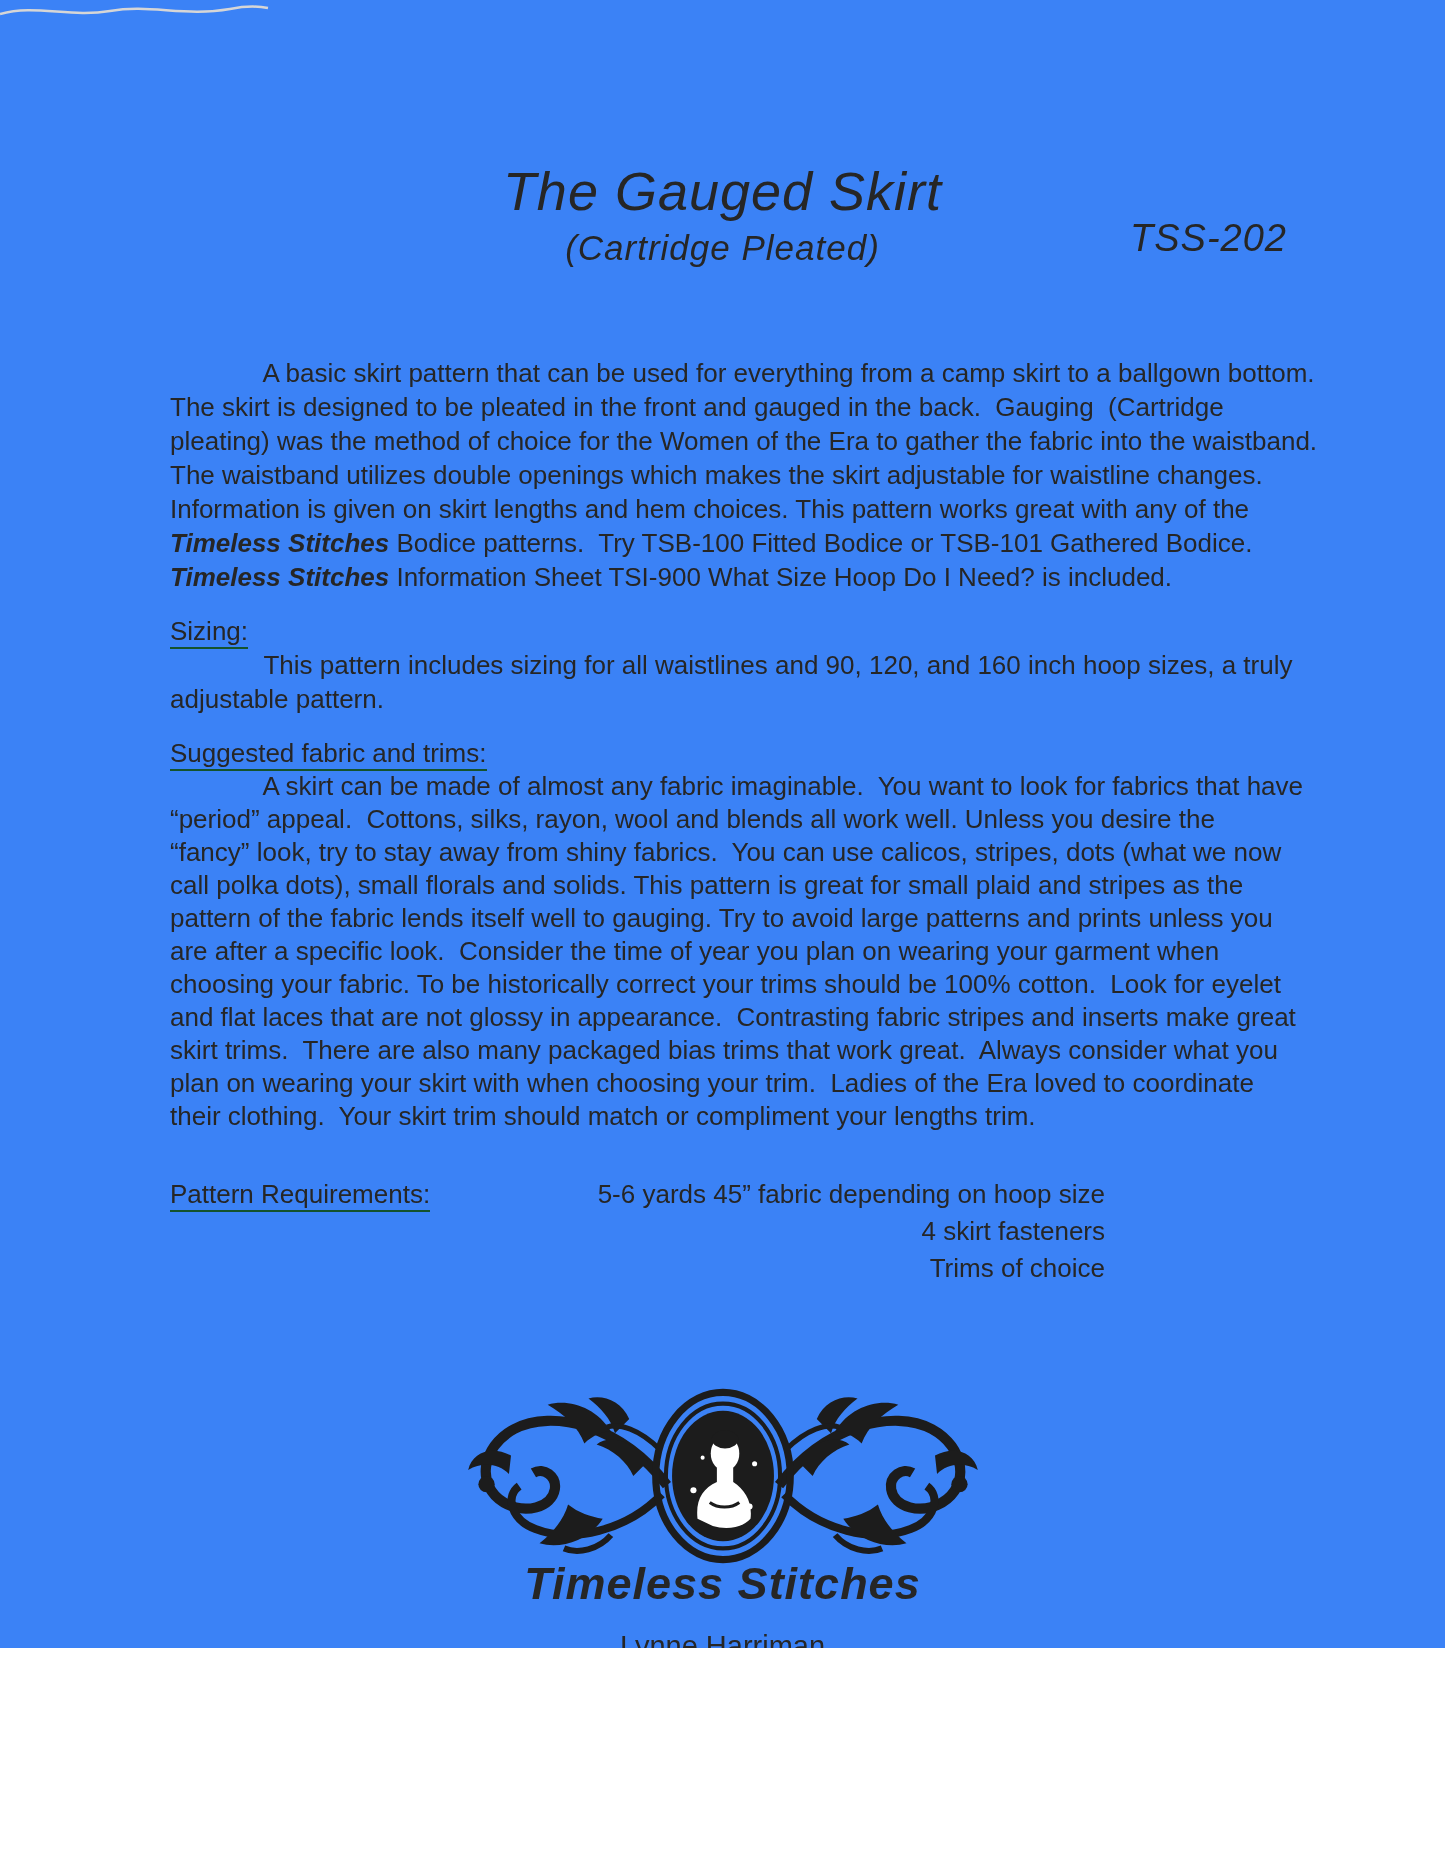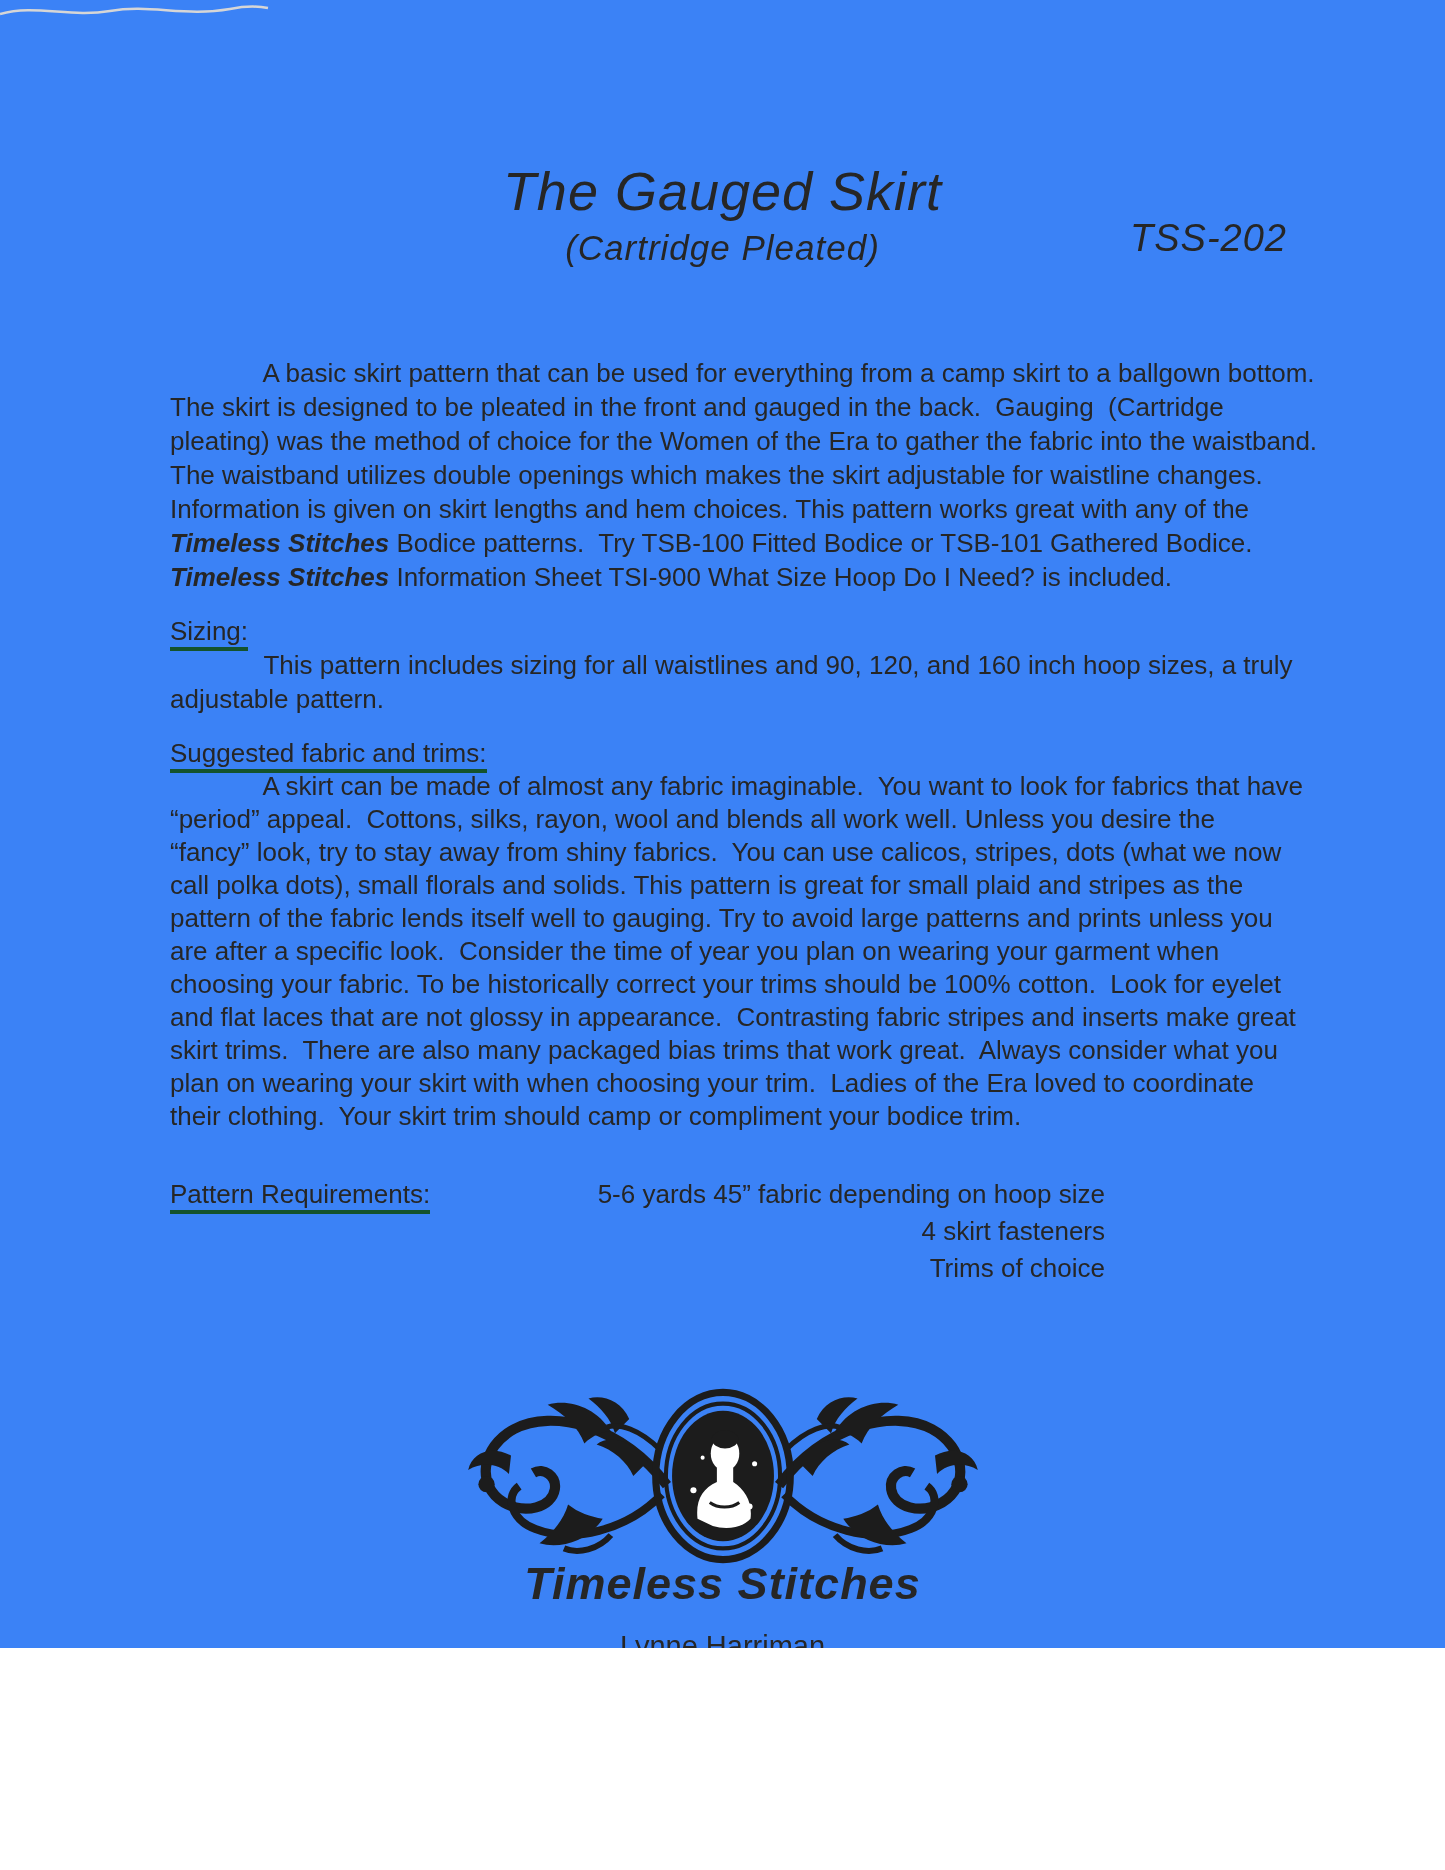--- a/index.html
+++ b/index.html
@@ -11,21 +11,21 @@
   }
   .scan-artifact { position:absolute; top:0; left:0; }
 
   .title-block { position:absolute; top:162px; left:0; width:100%; text-align:center; font-style:italic; }
   .doc-title { font-size:54px; line-height:58px; font-weight:500; letter-spacing:1px; }
   .doc-subtitle { font-size:35px; line-height:40px; margin-top:8px; letter-spacing:1px; }
   .pattern-number { position:absolute; top:217px; left:1130px; font-style:italic; font-size:38px; letter-spacing:1px; }
 
   .tline { white-space:pre; }
   .bi { font-weight:bold; font-style:italic; }
-  .hd { border-bottom:4px solid #14532d; padding-bottom:1px; }
+  .hd { border-bottom:2px solid #14532d; padding-bottom:1px; }
 
   .intro   { position:absolute; left:170px; top:356px;  font-size:26px; line-height:34px; }
   .sizing  { position:absolute; left:170px; top:614px;  font-size:26px; line-height:34px; }
   .fabric  { position:absolute; left:170px; top:737px;  font-size:26px; line-height:33px; }
   .reqrow  { position:absolute; left:170px; top:1176px; font-size:26px; line-height:37px; }
   .req-items { position:absolute; left:315px; top:0; width:620px; text-align:right; }
   .hline { margin-bottom:0; }
 
   .ornament { position:absolute; left:458px; top:1388px; }
   .brand-script { position:absolute; top:1558px; left:0; width:100%; text-align:center;
@@ -73,21 +73,21 @@
         <div class="tline"><span>             A skirt can be made of almost any fabric imaginable.  You want to look for fabrics that have</span></div>
         <div class="tline"><span>“period” appeal.  Cottons, silks, rayon, wool and blends all work well. Unless you desire the</span></div>
         <div class="tline"><span>“fancy” look, try to stay away from shiny fabrics.  You can use calicos, stripes, dots (what we now</span></div>
         <div class="tline"><span>call polka dots), small florals and solids. This pattern is great for small plaid and stripes as the</span></div>
         <div class="tline"><span>pattern of the fabric lends itself well to gauging. Try to avoid large patterns and prints unless you</span></div>
         <div class="tline"><span>are after a specific look.  Consider the time of year you plan on wearing your garment when</span></div>
         <div class="tline"><span>choosing your fabric. To be historically correct your trims should be 100% cotton.  Look for eyelet</span></div>
         <div class="tline"><span>and flat laces that are not glossy in appearance.  Contrasting fabric stripes and inserts make great</span></div>
         <div class="tline"><span>skirt trims.  There are also many packaged bias trims that work great.  Always consider what you</span></div>
         <div class="tline"><span>plan on wearing your skirt with when choosing your trim.  Ladies of the Era loved to coordinate</span></div>
-        <div class="tline"><span>their clothing.  Your skirt trim should camp or compliment your bodice trim.</span></div>
+        <div class="tline"><span>their clothing.  Your skirt trim should match or compliment your lengths trim.</span></div>
       </div>
   </div>
 
   <div class="reqrow">
     <div class="hline"><span class="hd">Pattern Requirements:</span></div>
     <div class="req-items">
         <div class="tline"><span>5-6 yards 45” fabric depending on hoop size</span></div>
         <div class="tline"><span>4 skirt fasteners</span></div>
         <div class="tline"><span>Trims of choice</span></div>
       </div>

